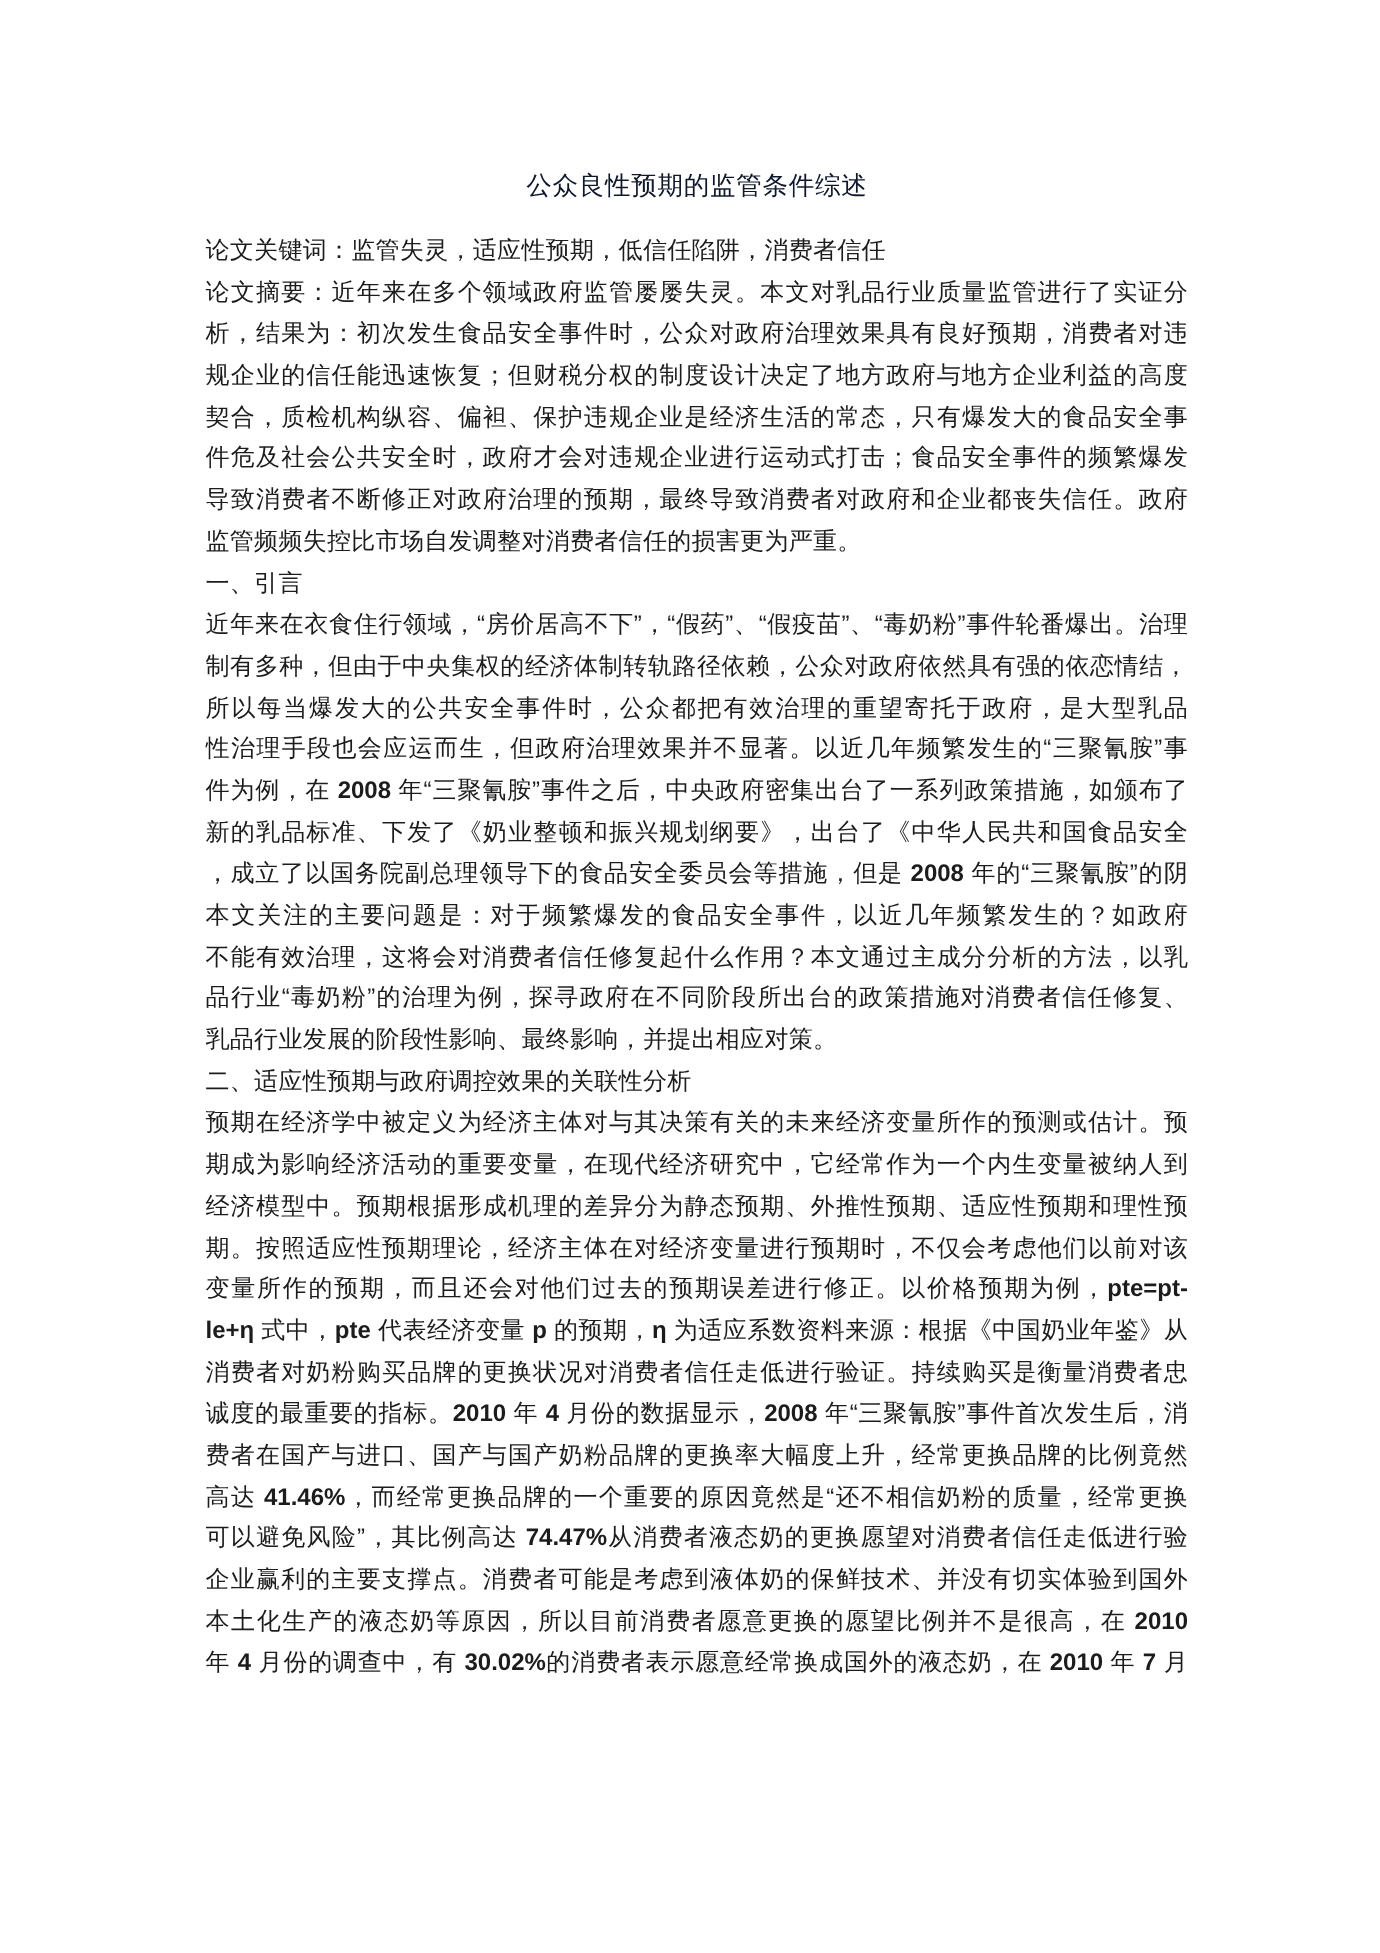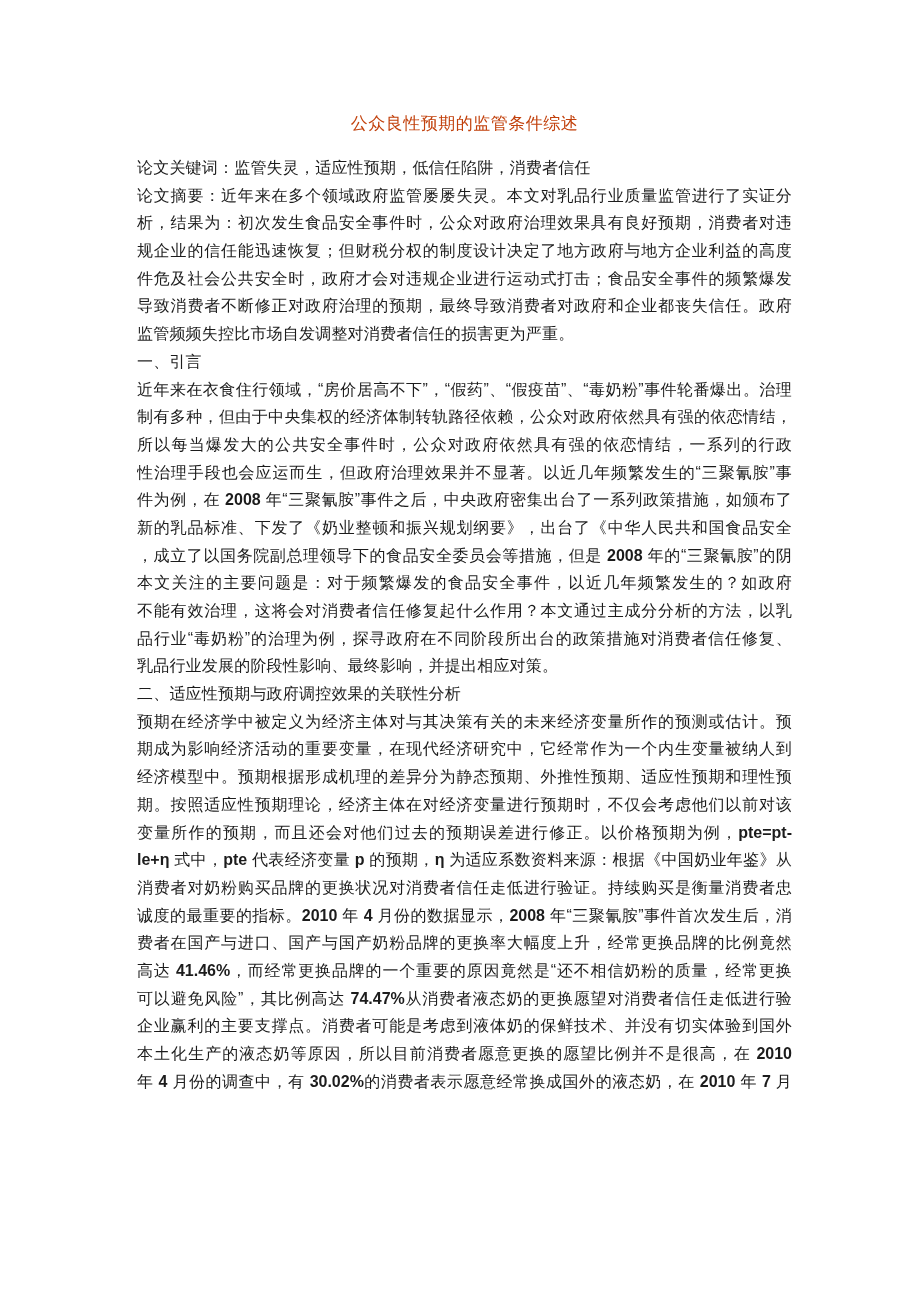--- a/index.html
+++ b/index.html
@@ -18,21 +18,21 @@
   }
   .doc-title {
     position: absolute;
     top: 112px;
     left: 137px;
     width: 655px;
     text-align: center;
     font-size: 17px;
     line-height: 24px;
     letter-spacing: 0.5px;
-    color: #c2410c;
+    color: #0f172a;
   }
   .doc-body {
     position: absolute;
     top: 154px;
     left: 137px;
     width: 655px;
     font-size: 16px;
   }
   .line {
     height: 27.7px;
@@ -56,27 +56,28 @@
 </head>
 <body>
 
 <div class="page">
   <div class="doc-title">公众良性预期的监管条件综述</div>
   <div class="doc-body" id="doc-body">
       <div class="line short">论文关键词：监管失灵，适应性预期，低信任陷阱，消费者信任</div>
       <div class="line">论文摘要：近年来在多个领域政府监管屡屡失灵。本文对乳品行业质量监管进行了实证分</div>
       <div class="line">析，结果为：初次发生食品安全事件时，公众对政府治理效果具有良好预期，消费者对违</div>
       <div class="line">规企业的信任能迅速恢复；但财税分权的制度设计决定了地方政府与地方企业利益的高度</div>
+      <div class="line">契合，质检机构纵容、偏袒、保护违规企业是经济生活的常态，只有爆发大的食品安全事</div>
       <div class="line">件危及社会公共安全时，政府才会对违规企业进行运动式打击；食品安全事件的频繁爆发</div>
       <div class="line">导致消费者不断修正对政府治理的预期，最终导致消费者对政府和企业都丧失信任。政府</div>
       <div class="line short">监管频频失控比市场自发调整对消费者信任的损害更为严重。</div>
       <div class="line short">一、引言</div>
       <div class="line">近年来在衣食住行领域，“房价居高不下”，“假药”、“假疫苗”、“毒奶粉”事件轮番爆出。治理机</div>
       <div class="line">制有多种，但由于中央集权的经济体制转轨路径依赖，公众对政府依然具有强的依恋情结，</div>
-      <div class="line">所以每当爆发大的公共安全事件时，公众对政府依然具有强的依恋情结，一系列的行政</div>
+      <div class="line">所以每当爆发大的公共安全事件时，公众都把有效治理的重望寄托于政府，是大型乳品</div>
       <div class="line">性治理手段也会应运而生，但政府治理效果并不显著。以近几年频繁发生的“三聚氰胺”事</div>
       <div class="line">件为例，在 <span class="latin">2008</span> 年“三聚氰胺”事件之后，中央政府密集出台了一系列政策措施，如颁布了</div>
       <div class="line">新的乳品标准、下发了《奶业整顿和振兴规划纲要》，出台了《中华人民共和国食品安全法》</div>
       <div class="line">，成立了以国务院副总理领导下的食品安全委员会等措施，但是 <span class="latin">2008</span> 年的“三聚氰胺”的阴</div>
       <div class="line">本文关注的主要问题是：对于频繁爆发的食品安全事件，以近几年频繁发生的？如政府</div>
       <div class="line">不能有效治理，这将会对消费者信任修复起什么作用？本文通过主成分分析的方法，以乳</div>
       <div class="line">品行业“毒奶粉”的治理为例，探寻政府在不同阶段所出台的政策措施对消费者信任修复、</div>
       <div class="line short">乳品行业发展的阶段性影响、最终影响，并提出相应对策。</div>
       <div class="line short">二、适应性预期与政府调控效果的关联性分析</div>
       <div class="line">预期在经济学中被定义为经济主体对与其决策有关的未来经济变量所作的预测或估计。预</div>

